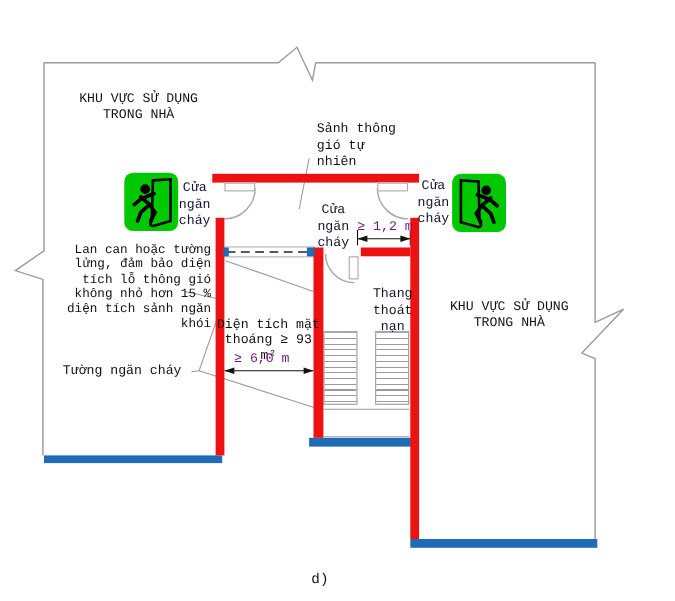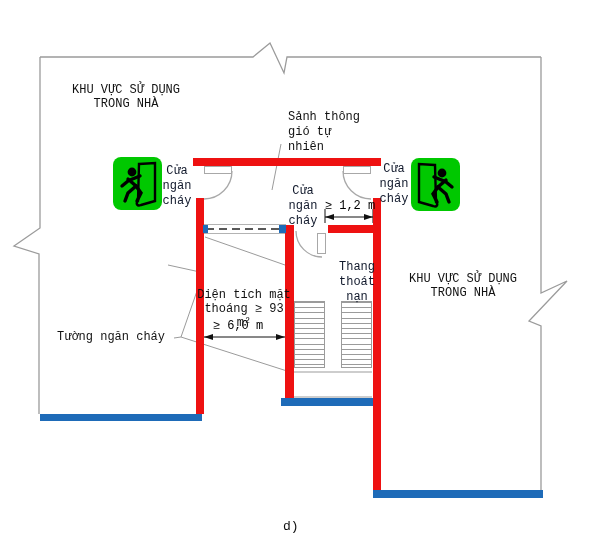--- a/index.html
+++ b/index.html
@@ -18,21 +18,21 @@
     position:absolute;width:49px;height:53px;background:#00c800;border-radius:8px;
     z-index:5;display:flex;align-items:center;justify-content:center;
   }
   .band{position:absolute;background:#ffffff;border:1px solid #b3b3b3;box-sizing:border-box;z-index:1;}
   .flight{
     position:absolute;width:31px;height:67px;box-sizing:border-box;border:1px solid #9b9b9b;
     background:repeating-linear-gradient(to bottom,#9b9b9b 0 1px,#ffffff 1px 5.2px);z-index:1;
   }
   .bluechip{position:absolute;background:#1e6bb8;z-index:4;}
   svg.overlay{position:absolute;left:0;top:0;z-index:2;}
-  .dim-text{position:absolute;z-index:5;font-size:12px;color:#000000;text-align:center;}
+  .dim-text{position:absolute;z-index:5;font-size:12px;color:#701a75;text-align:center;}
   .fig-label{position:absolute;z-index:5;font-size:13px;color:#111;}
 </style>
 </head>
 <body>
 
 <div id="canvas">
 
   <div class="band" style="left:204px;top:224px;width:82px;height:10px;"></div>
 
   <div class="flight" style="left:294px;top:301px;"></div>
@@ -144,20 +144,28 @@
     <div>Cửa</div>
     <div>ngăn</div>
     <div>cháy</div>
   </div>
   <div class="lbl center red-lbl" style="left:376px;top:162px;width:36px;line-height:15px;">
     <div>Cửa</div>
     <div>ngăn</div>
     <div>cháy</div>
   </div>
 
+  <div class="lbl right" style="left:40px;top:221px;width:152px;font-size:11.5px;line-height:13.4px;">
+    <div>Lan can hoặc tường</div>
+    <div>lửng, đảm bảo diện</div>
+    <div>tích lỗ thông gió</div>
+    <div>không nhỏ hơn 15 %</div>
+    <div>diện tích sảnh ngăn</div>
+    <div>khói</div>
+  </div>
   <div class="lbl" style="left:57px;top:331px;width:120px;"><span>Tường ngăn cháy</span></div>
 
   <div class="dim-text" style="left:324px;top:199px;width:52px;"><span>≥ 1,2 m</span></div>
   <div class="dim-text" style="left:202px;top:319px;width:72px;"><span>≥ 6,0 m</span></div>
 
   <div class="fig-label" style="left:283px;top:519px;"><span>d)</span></div>
 
 </div>
 
 </body></html>

